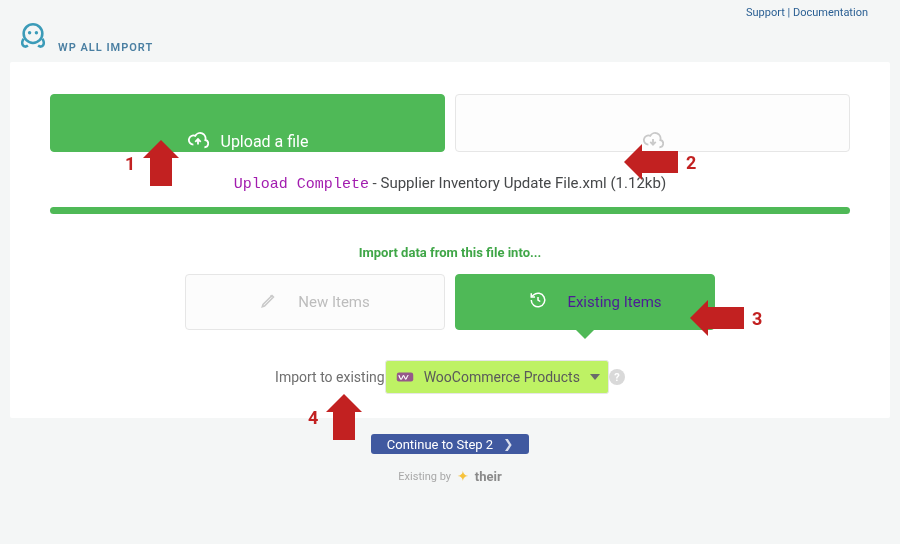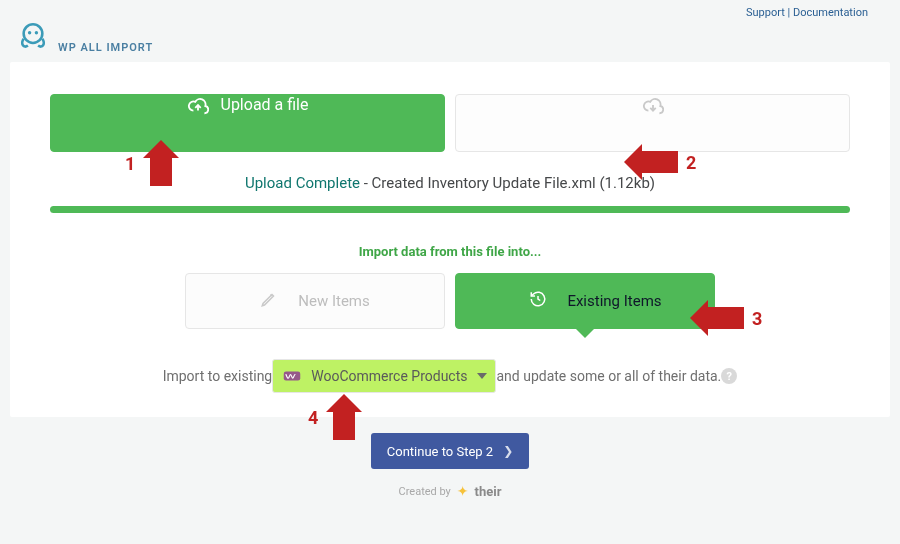--- a/index.html
+++ b/index.html
@@ -46,42 +46,42 @@
     margin: 8px 10px 0 10px;
     border-radius: 2px;
     padding: 32px 40px 24px 40px;
     position: relative;
   }
 
   .src-row { display: flex; gap: 10px; }
   .src-btn {
     flex: 1 1 0;
     height: 58px;
-    display: flex; align-items: flex-start; justify-content: center;
+    display: flex; align-items: flex-end; justify-content: center;
     gap: 12px;
     border-radius: 4px;
     font-size: 16px;
     cursor: pointer;
     border: 1px solid var(--border);
     background: #fdfdfd;
     color: #bdbdbd;
   }
   .src-btn.active {
     background: var(--green);
     border-color: var(--green);
     color: #ffffff;
   }
   .src-btn .ico { width: 22px; height: 22px; flex: none; }
   .src-btn svg { display:block; }
 
   .status-line {
     text-align: center; margin-top: 22px;
     font-size: 15px; color: var(--text);
   }
-  .status-line .lead { color: #0f766e; }
+  .status-line .lead { color: #a21caf; font-family: Liberation Mono, monospace; }
 
   .progress {
     margin-top: 14px;
     height: 7px; border-radius: 4px;
     background: var(--green);
   }
 
   .section-heading {
     text-align: center;
     margin-top: 31px;
@@ -98,21 +98,21 @@
     display: flex; align-items: center; justify-content: center;
     gap: 20px; border-radius: 4px;
     font-size: 15px; cursor: pointer;
     border: 1px solid var(--border);
     background: #fcfcfc; color: #bdbdbd;
     position: relative;
   }
   .mode-btn.active {
     background: var(--green);
     border-color: var(--green);
-    color: #0f172a;
+    color: #4c1d95;
     padding-left: 21px;
   }
   .mode-btn.active::after {
     content: "";
     position: absolute; left: 50%; transform: translateX(-50%);
     bottom: -10px;
     border-left: 10px solid transparent;
     border-right: 10px solid transparent;
     border-top: 10px solid var(--green);
   }
@@ -146,21 +146,21 @@
     font-size: 11px; font-weight: 700;
     display: inline-flex; align-items:center; justify-content:center;
     cursor: pointer; flex:none;
   }
 
   .continue-btn {
     margin: 16px auto 0 auto;
     display: flex; align-items: center; gap: 10px;
     background: var(--primary-blue);
     color: #fff; font-size: 13px;
-    height: 36px; padding: 0 16px;
+    height: 20px; padding: 0 16px;
     border-radius: 3px; cursor: pointer;
     width: fit-content;
   }
   .continue-btn .chev { font-size: 12px; opacity: .8; }
 
   .credit {
     text-align: center; font-size: 11px;
     color: #a8a8a8; margin-top: 14px;
     display: flex; align-items: center; justify-content: center; gap:6px;
   }
@@ -237,21 +237,21 @@
         <svg viewBox="0 0 24 24" width="22" height="22" fill="none" stroke="#c9c9c9" stroke-width="2">
           <path d="M7 17a5 5 0 1 1 2-9.6A6 6 0 0 1 20 12a4 4 0 0 1-1 7.9"></path>
           <path d="M12 17v-6"></path>
             <path d="M9 14l3 3 3-3"></path>
         </svg>
       </span>
     </div>
   </div>
 
   <div class="status-line">
-    <span class="lead">Upload Complete</span><span> - </span><span>Created Inventory Update File.xml (1.12kb)</span>
+    <span class="lead">Upload Complete</span><span> - </span><span>Supplier Inventory Update File.xml (1.12kb)</span>
   </div>
 
   <div class="progress"></div>
 
   <div class="section-heading">Import data from this file into...</div>
 
   <div class="mode-row">
     <div class="mode-btn">
       <span class="ico">
         <svg viewBox="0 0 24 24" width="18" height="18" fill="none" stroke="#c9c9c9" stroke-width="2">
@@ -278,21 +278,20 @@
     <div class="select-mock">
       <span class="woo-i">
         <svg viewBox="0 0 24 24" width="18" height="18">
             <rect x="1" y="6" width="22" height="12" rx="3" fill="#96588a"></rect>
             <path d="M4 10c1 3 2 5 3 5s2-5 3-5 2 5 3 5 2-5 3-5" stroke="#fff" stroke-width="1.6" fill="none" stroke-linecap="round"></path>
           </svg>
       </span>
       <span>WooCommerce Products</span>
       <span class="caret"></span>
     </div>
-    <span>and update some or all of their data.</span>
     <span class="help-icon">?</span>
   </div>
 
   <div class="anno" style="left:107px; top:78px;">
     <span class="num">1</span>
     <span class="arrow-up">
         <span class="head"></span>
         <span class="shaft"></span>
       </span>
   </div>
@@ -319,16 +318,16 @@
   </div>
 
 </div>
 
 <div class="continue-btn">
   <span>Continue to Step 2</span>
   <span class="chev">❯</span>
 </div>
 
 <div class="credit">
-  <span>Created by</span>
+  <span>Existing by</span>
   <span class="leaf">✦</span>
   <span class="brand">their</span>
 </div>
 
 </body></html>

